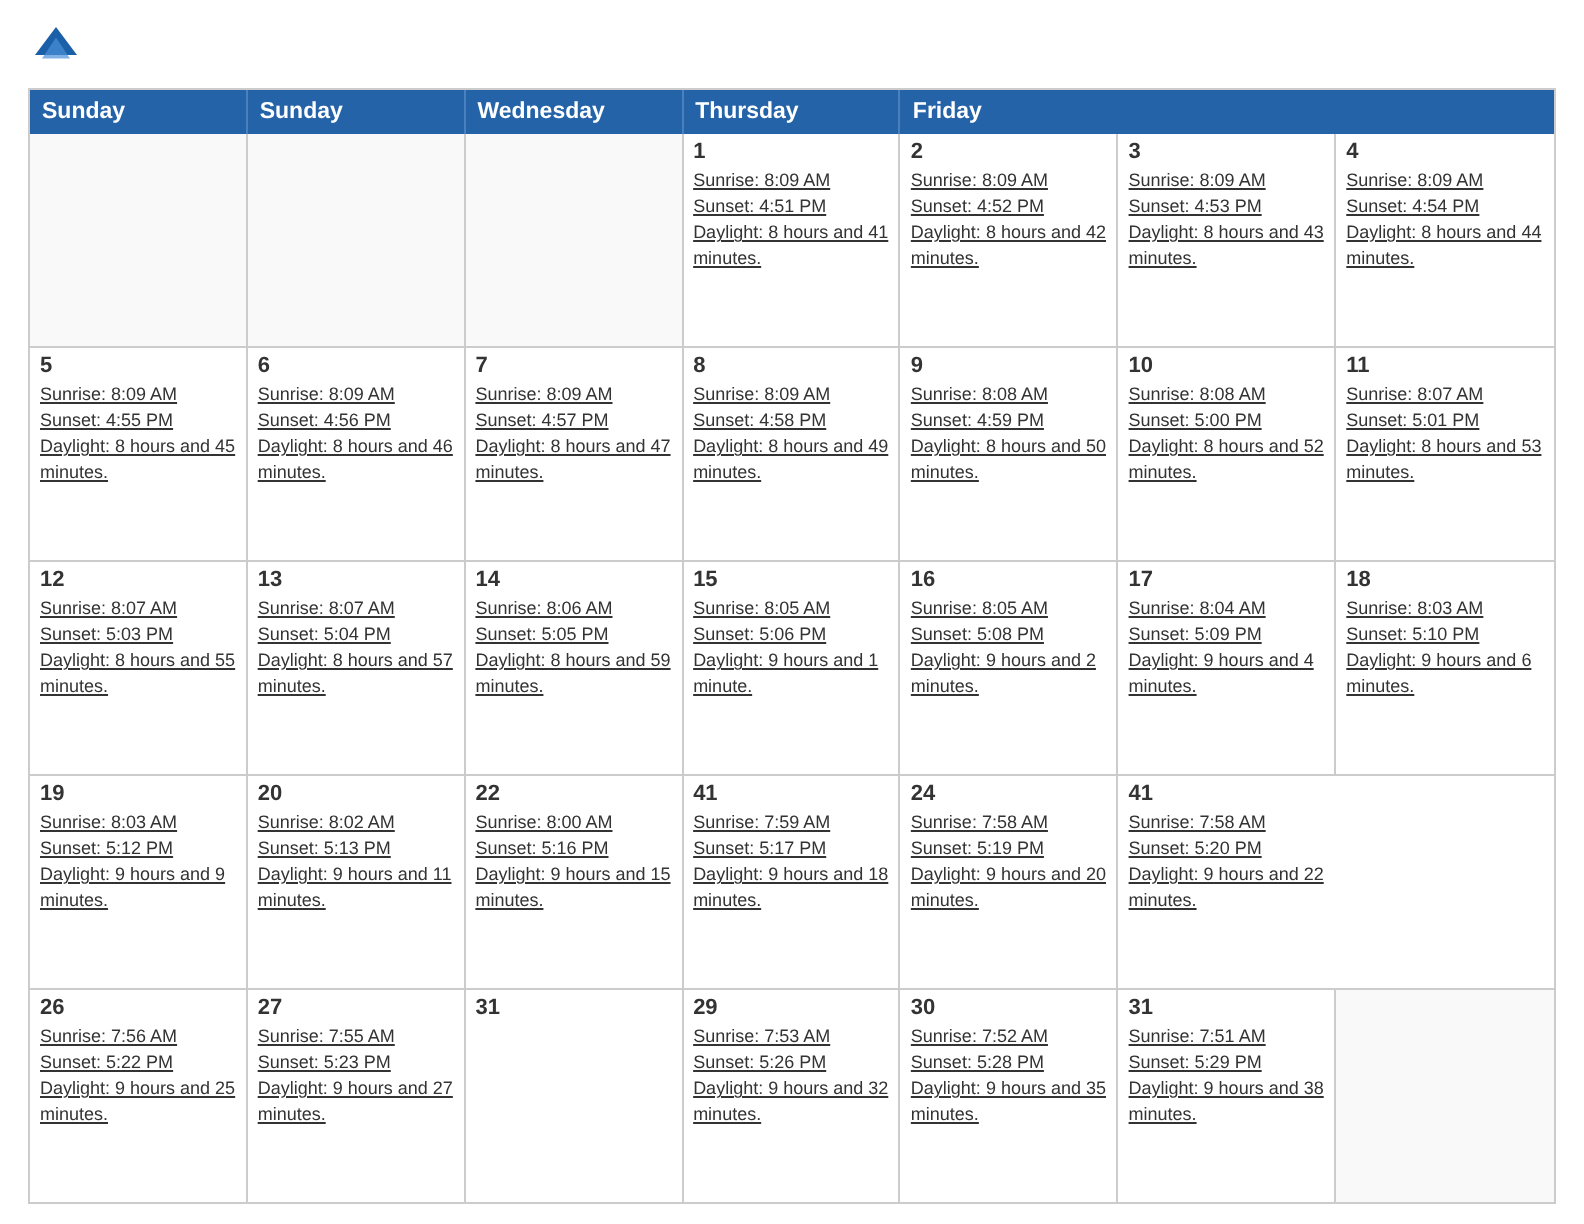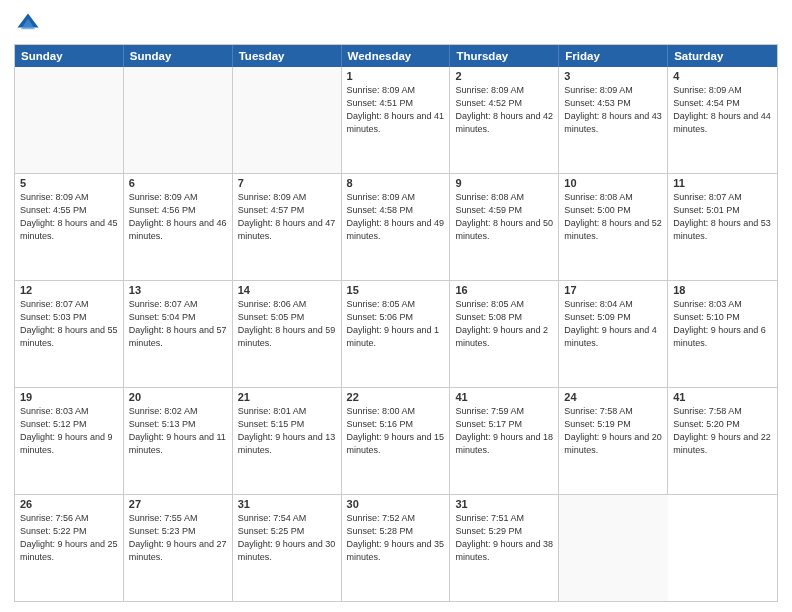--- a/index.html
+++ b/index.html
@@ -107,20 +107,21 @@
     .day-num {
       font-size: 11px;
       font-weight: bold;
       color: #333;
       margin-bottom: 2px;
     }
     .day-info {
       font-size: 9px;
       color: #333;
       line-height: 1.45;
+      text-decoration: underline;
     }
   </style>
 </head>
 <body>
 
 <div class="page">
   <div class="header">
     <div class="logo">
       <svg class="logo-icon" viewBox="0 0 32 32" xmlns="http://www.w3.org/2000/svg">
         <polygon points="16,4 28,20 4,20" fill="#1a5fa8"></polygon>
@@ -134,25 +135,23 @@
     <div class="title-block">
       <div class="month-title"></div>
       <div class="location"></div>
     </div>
   </div>
 
   <div class="calendar">
     <div class="cal-header-row">
     <div class="cal-header-cell">Sunday</div>
         <div class="cal-header-cell">Sunday</div>
-        <div class="cal-header-cell">Tuesday</div>
         <div class="cal-header-cell">Wednesday</div>
         <div class="cal-header-cell">Thursday</div>
         <div class="cal-header-cell">Friday</div>
-        <div class="cal-header-cell">Saturday</div>
       </div>
     <div class="cal-body">
     <div class="cal-row">
           <div class="cal-cell empty"></div>
           <div class="cal-cell empty"></div>
           <div class="cal-cell empty"></div>
           <div class="cal-cell">
             <div class="day-num">1</div>
             <div class="day-info">Sunrise: 8:09 AM<br>Sunset: 4:51 PM<br>Daylight: 8 hours and 41 minutes.</div>
           </div>
@@ -232,24 +231,20 @@
         <div class="cal-row">
           <div class="cal-cell">
             <div class="day-num">19</div>
             <div class="day-info">Sunrise: 8:03 AM<br>Sunset: 5:12 PM<br>Daylight: 9 hours and 9 minutes.</div>
           </div>
           <div class="cal-cell">
             <div class="day-num">20</div>
             <div class="day-info">Sunrise: 8:02 AM<br>Sunset: 5:13 PM<br>Daylight: 9 hours and 11 minutes.</div>
           </div>
           <div class="cal-cell">
-            <div class="day-num">21</div>
-            <div class="day-info">Sunrise: 8:01 AM<br>Sunset: 5:15 PM<br>Daylight: 9 hours and 13 minutes.</div>
-          </div>
-          <div class="cal-cell">
             <div class="day-num">22</div>
             <div class="day-info">Sunrise: 8:00 AM<br>Sunset: 5:16 PM<br>Daylight: 9 hours and 15 minutes.</div>
           </div>
           <div class="cal-cell">
             <div class="day-num">41</div>
             <div class="day-info">Sunrise: 7:59 AM<br>Sunset: 5:17 PM<br>Daylight: 9 hours and 18 minutes.</div>
           </div>
           <div class="cal-cell">
             <div class="day-num">24</div>
             <div class="day-info">Sunrise: 7:58 AM<br>Sunset: 5:19 PM<br>Daylight: 9 hours and 20 minutes.</div>
@@ -263,21 +258,24 @@
           <div class="cal-cell">
             <div class="day-num">26</div>
             <div class="day-info">Sunrise: 7:56 AM<br>Sunset: 5:22 PM<br>Daylight: 9 hours and 25 minutes.</div>
           </div>
           <div class="cal-cell">
             <div class="day-num">27</div>
             <div class="day-info">Sunrise: 7:55 AM<br>Sunset: 5:23 PM<br>Daylight: 9 hours and 27 minutes.</div>
           </div>
           <div class="cal-cell">
             <div class="day-num">31</div>
-            <div class="day-info">Sunrise: 7:54 AM<br>Sunset: 5:25 PM<br>Daylight: 9 hours and 30 minutes.</div>
+          </div>
+          <div class="cal-cell">
+            <div class="day-num">29</div>
+            <div class="day-info">Sunrise: 7:53 AM<br>Sunset: 5:26 PM<br>Daylight: 9 hours and 32 minutes.</div>
           </div>
           <div class="cal-cell">
             <div class="day-num">30</div>
             <div class="day-info">Sunrise: 7:52 AM<br>Sunset: 5:28 PM<br>Daylight: 9 hours and 35 minutes.</div>
           </div>
           <div class="cal-cell">
             <div class="day-num">31</div>
             <div class="day-info">Sunrise: 7:51 AM<br>Sunset: 5:29 PM<br>Daylight: 9 hours and 38 minutes.</div>
           </div>
           <div class="cal-cell empty"></div>

